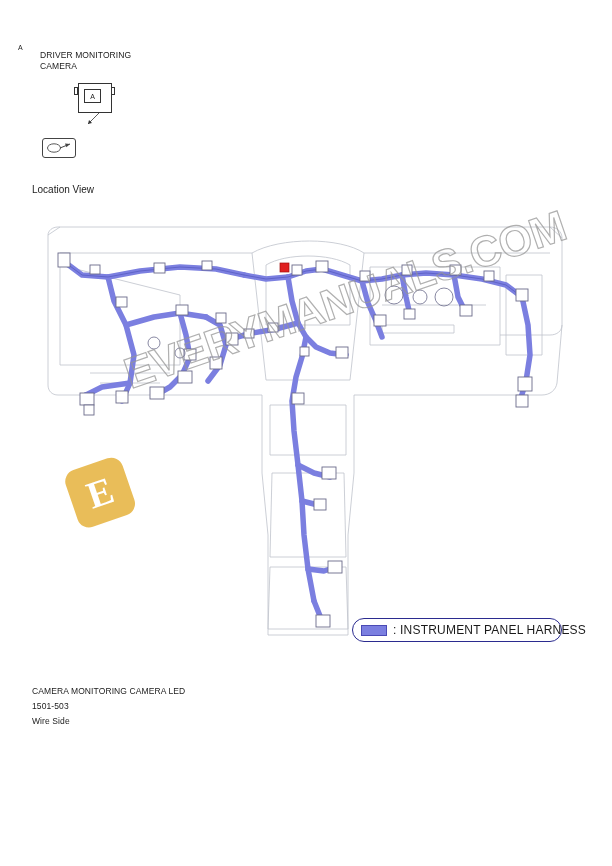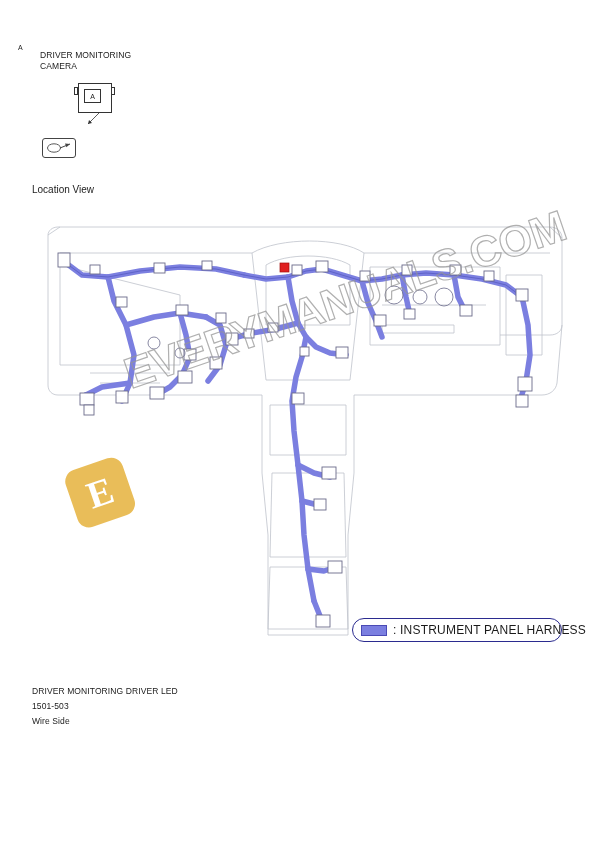--- a/index.html
+++ b/index.html
@@ -363,21 +363,21 @@
       </g>
     </svg>
   </div>
 
   <div class="legend">
     <div class="legend-swatch"></div>
     <div class="legend-text">: INSTRUMENT PANEL HARNESS</div>
   </div>
 
   <div class="footer">
-    <div>DRIVER MONITORING DRIVER LED</div>
+    <div>CAMERA MONITORING CAMERA LED</div>
     <div>1501-503</div>
     <div>Wire Side</div>
   </div>
 
   <div class="watermark">
     <div class="wm-text">EVERYMANUALS.COM</div>
     <div class="wm-badge">
       <span>E</span>
     </div>
   </div>

